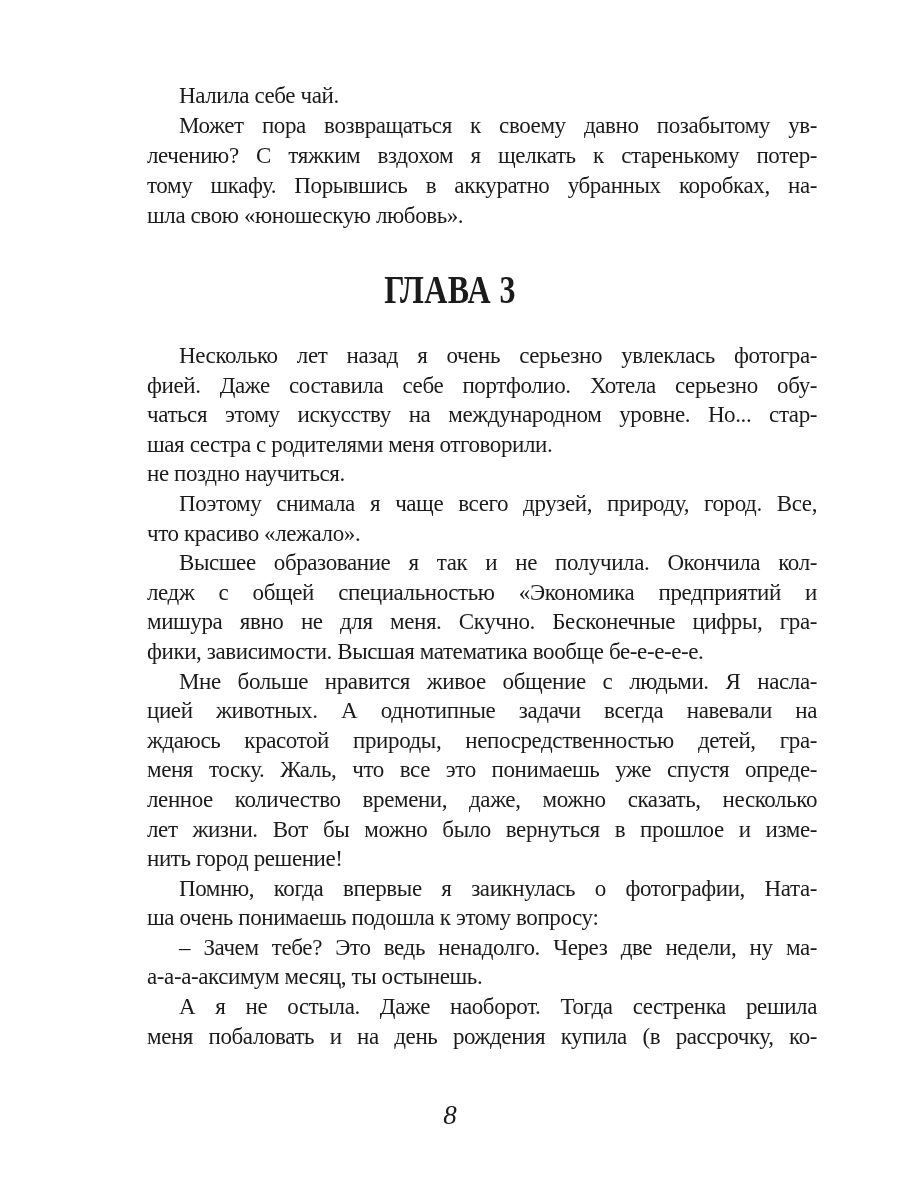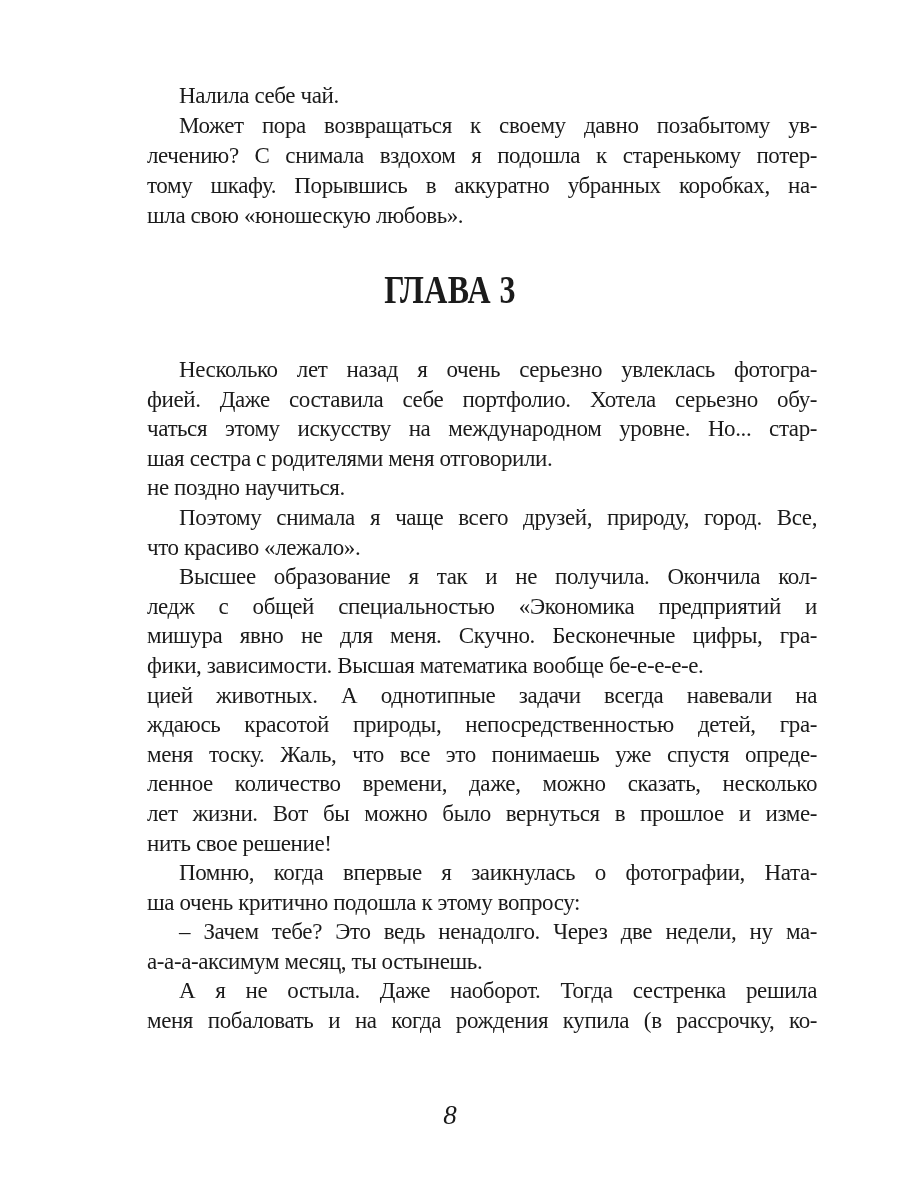--- a/index.html
+++ b/index.html
@@ -18,21 +18,21 @@
   .text-column {
     position: absolute;
     left: 115px;
     width: 670px;
     font-size: 23px;
     letter-spacing: -0.4px;
     margin-left: 32px;
   }
   .top-block { top: 81px; }
   .top-block .line { line-height: 30px; }
-  .body-block { top: 355px; }
+  .body-block { top: 341px; }
   .body-block .line { line-height: 29.6px; }
   .line {
     text-align: justify;
     text-align-last: justify;
   }
   .line.lastline {
     text-align-last: left;
   }
   .line.indent {
     text-indent: 32px;
@@ -66,21 +66,21 @@
 <body>
 
 <div class="book-page">
 
   <div class="text-column top-block" id="top-block">
       <div class="paragraph">
         <div class="line indent lastline">Налила себе чай.</div>
       </div>
       <div class="paragraph">
         <div class="line indent">Может пора возвращаться к своему давно позабытому ув-</div>
-        <div class="line">лечению? С снимала вздохом я подошла к старенькому потер-</div>
+        <div class="line">лечению? С тяжким вздохом я щелкать к старенькому потер-</div>
         <div class="line">тому шкафу. Порывшись в аккуратно убранных коробках, на-</div>
         <div class="line lastline">шла свою «юношескую любовь».</div>
       </div>
     </div>
 
   <h2 class="chapter-heading"><span>ГЛАВА 3</span></h2>
 
   <div class="text-column body-block" id="body-block">
       <div class="paragraph">
         <div class="line indent">Несколько лет назад я очень серьезно увлеклась фотогра-</div>
@@ -95,36 +95,37 @@
         <div class="line indent">Поэтому снимала я чаще всего друзей, природу, город. Все,</div>
         <div class="line lastline">что красиво «лежало».</div>
       </div>
       <div class="paragraph">
         <div class="line indent">Высшее образование я так и не получила. Окончила кол-</div>
         <div class="line">ледж с общей специальностью «Экономика предприятий и</div>
         <div class="line">мишура явно не для меня. Скучно. Бесконечные цифры, гра-</div>
         <div class="line lastline">фики, зависимости. Высшая математика вообще бе-е-е-е-е.</div>
       </div>
       <div class="paragraph">
+        <div class="line indent">Мне больше нравится живое общение с людьми. Я насла-</div>
         <div class="line">цией животных. А однотипные задачи всегда навевали на</div>
         <div class="line">ждаюсь красотой природы, непосредственностью детей, гра-</div>
         <div class="line">меня тоску. Жаль, что все это понимаешь уже спустя опреде-</div>
         <div class="line">ленное количество времени, даже, можно сказать, несколько</div>
         <div class="line">лет жизни. Вот бы можно было вернуться в прошлое и изме-</div>
-        <div class="line lastline">нить свое решение!</div>
+        <div class="line lastline">нить город решение!</div>
       </div>
       <div class="paragraph">
         <div class="line indent">Помню, когда впервые я заикнулась о фотографии, Ната-</div>
-        <div class="line lastline">ша очень критично подошла к этому вопросу:</div>
+        <div class="line lastline">ша очень понимаешь подошла к этому вопросу:</div>
       </div>
       <div class="paragraph">
         <div class="line indent">– Зачем тебе? Это ведь ненадолго. Через две недели, ну ма-</div>
         <div class="line lastline">а-а-а-аксимум месяц, ты остынешь.</div>
       </div>
       <div class="paragraph">
         <div class="line indent">А я не остыла. Даже наоборот. Тогда сестренка решила</div>
-        <div class="line">меня побаловать и на когда рождения купила (в рассрочку, ко-</div>
+        <div class="line">меня побаловать и на день рождения купила (в рассрочку, ко-</div>
       </div>
     </div>
 
   <div class="page-number">8</div>
 
 </div>
 
 </body></html>

